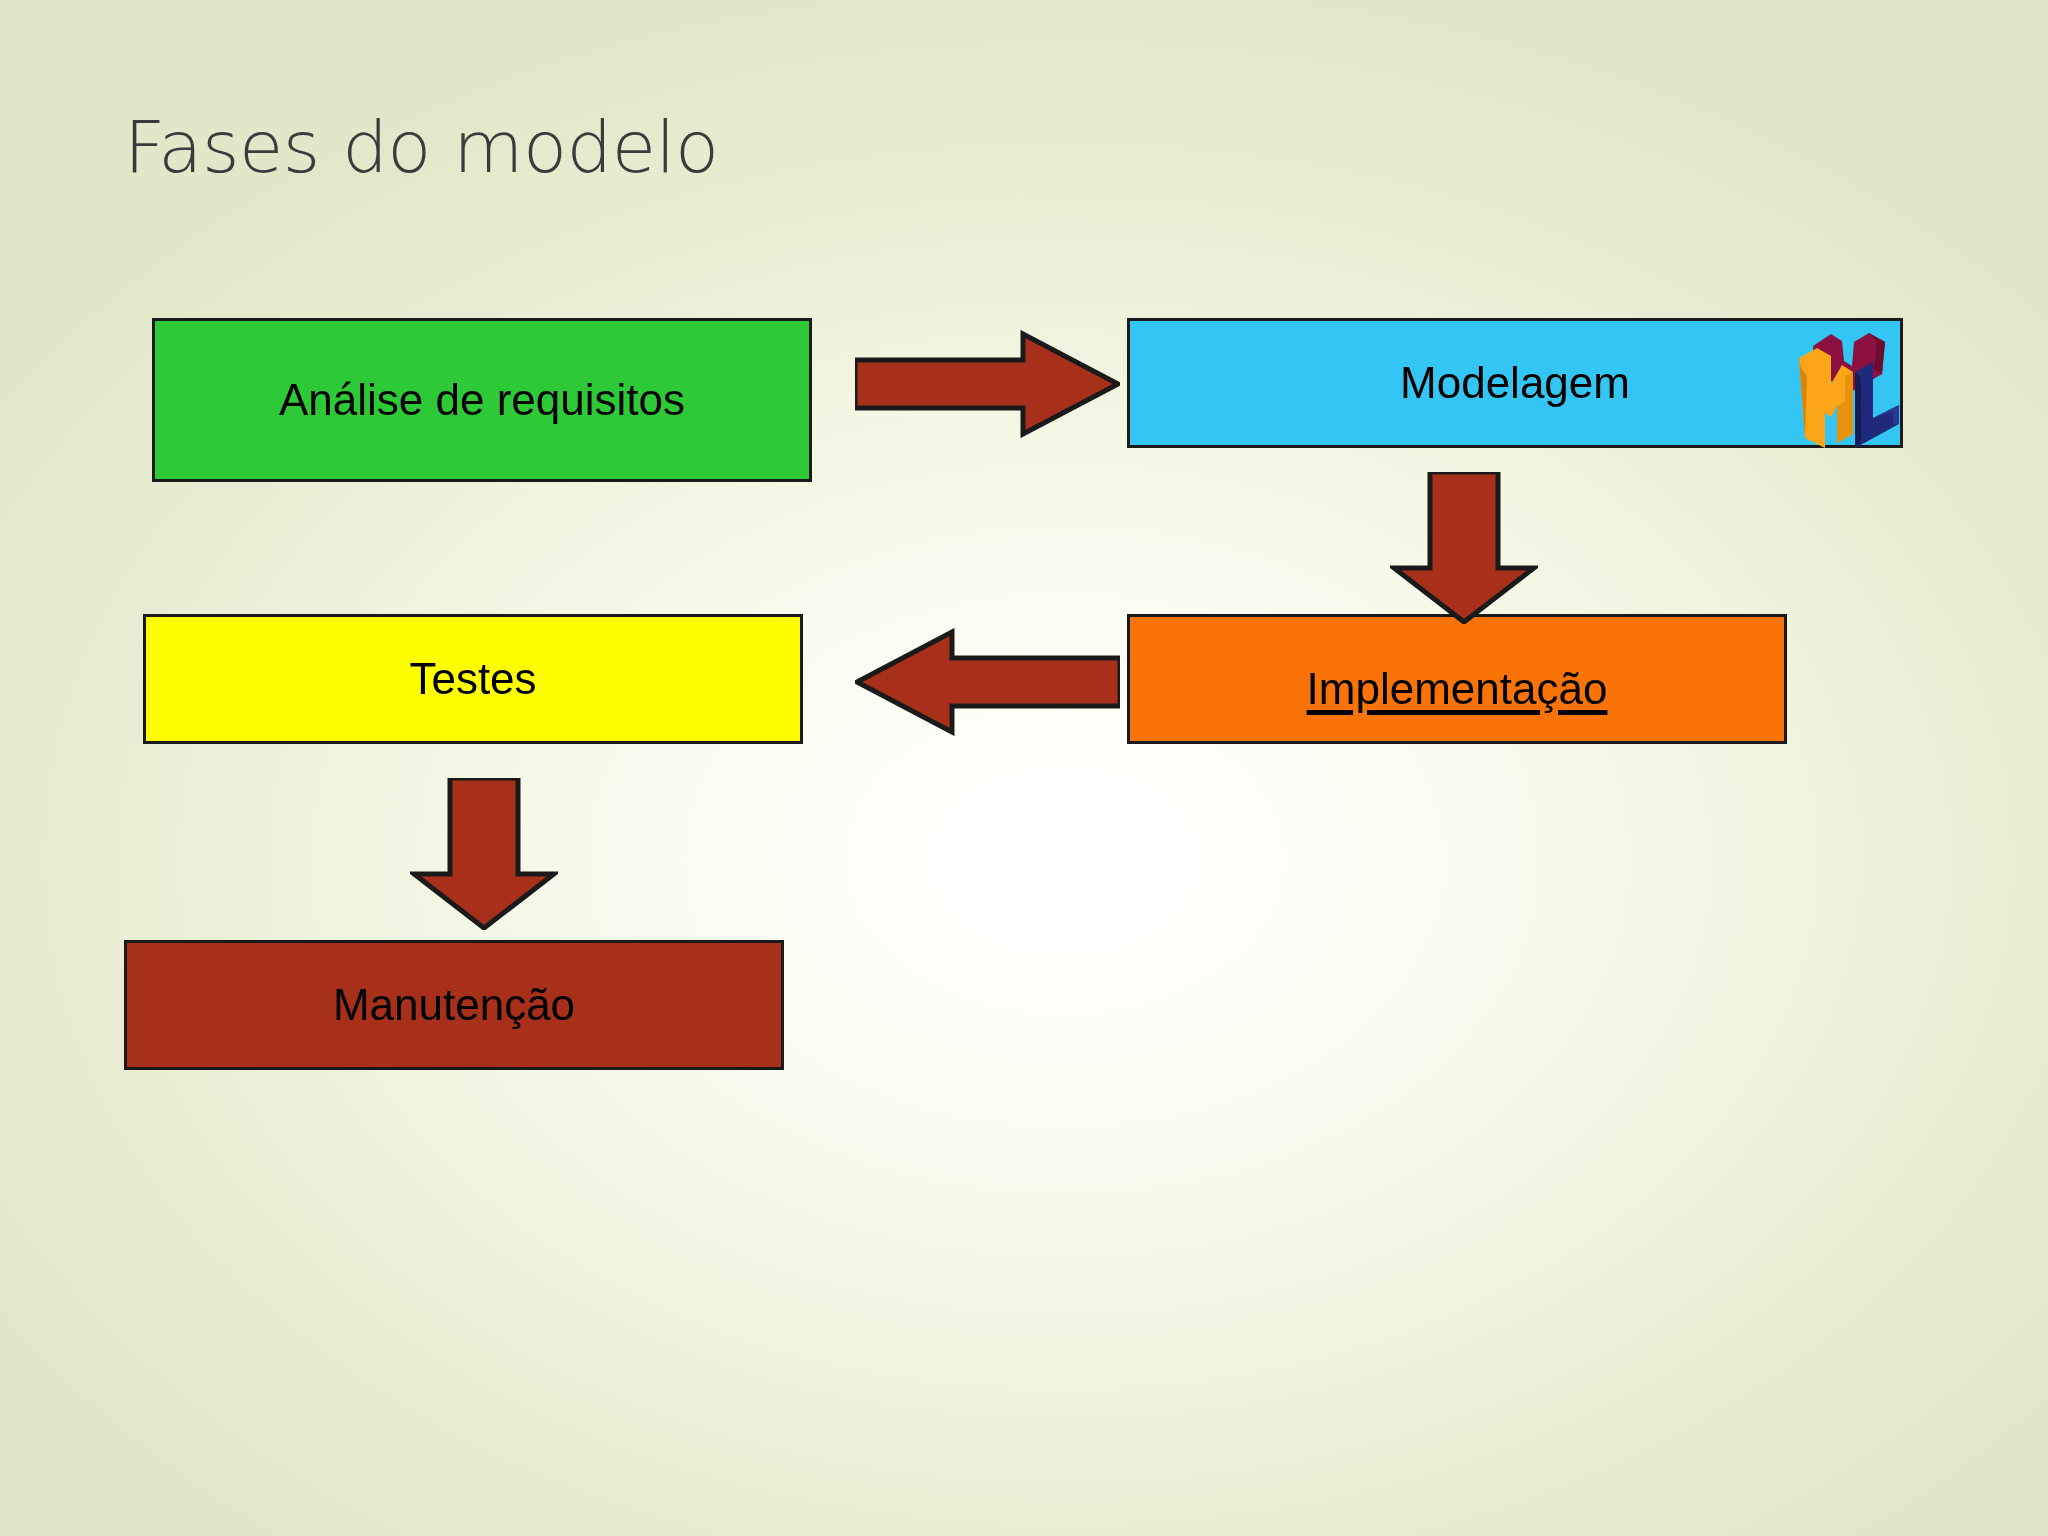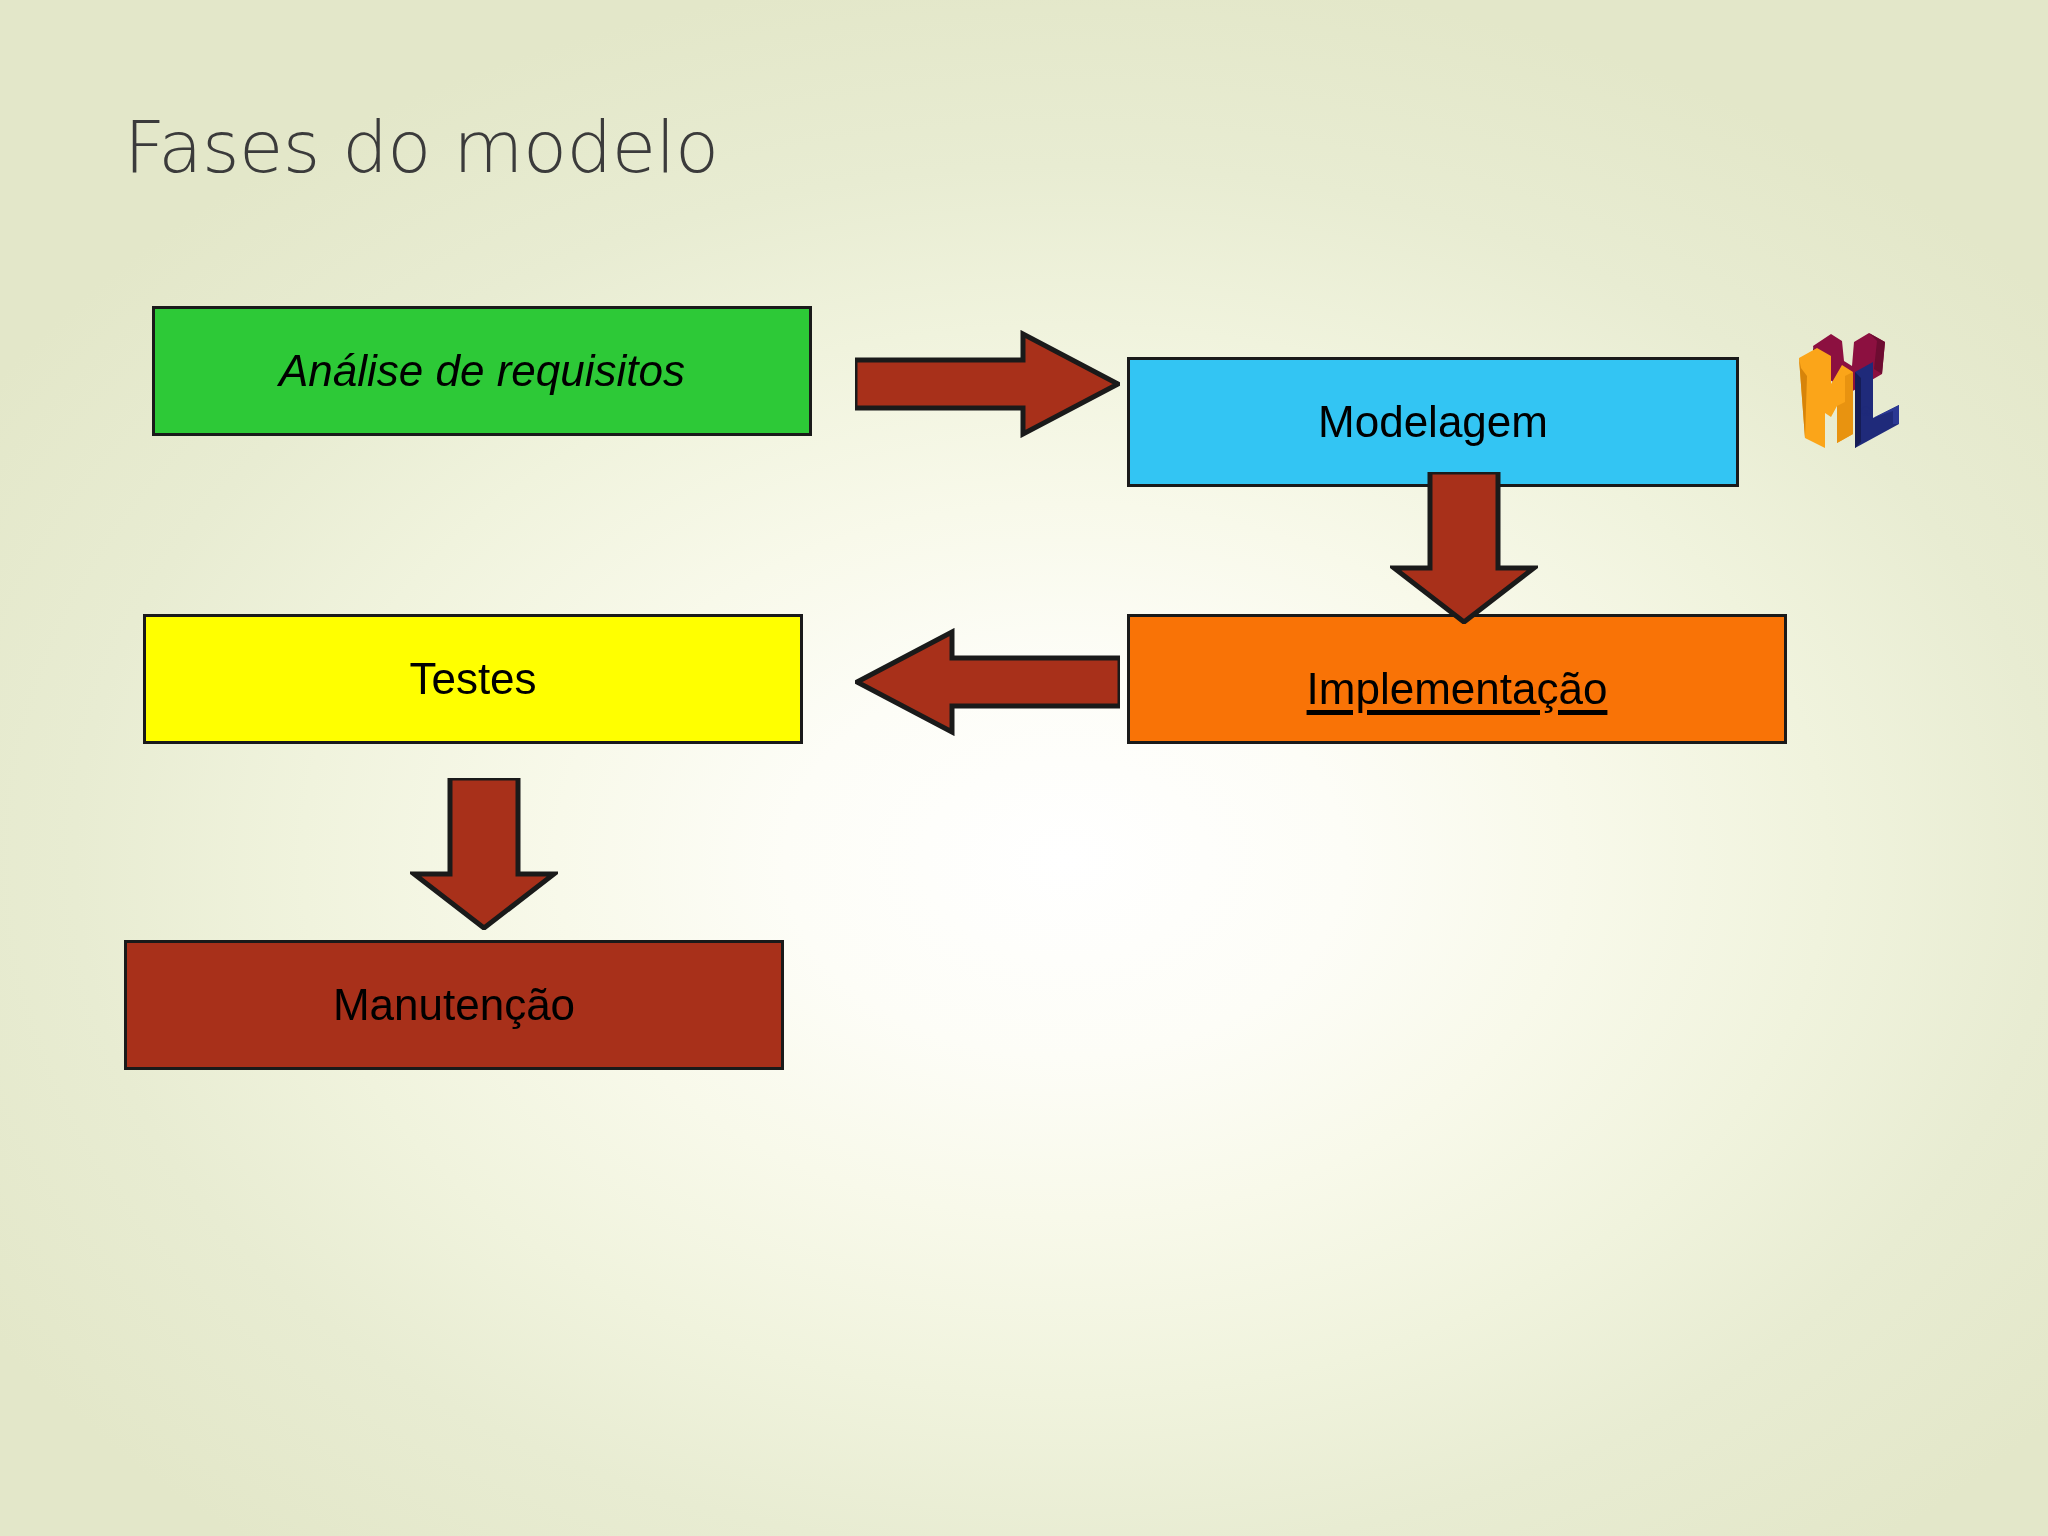--- a/index.html
+++ b/index.html
@@ -59,22 +59,22 @@
     display: inline-block;
   }
   .phase-box.emphasis .box-label {
     font-weight: normal;
     text-decoration: underline;
     text-underline-offset: 6px;
     text-decoration-thickness: 5px;
     margin-top: 19px;
   }
 
-  #box-analise       { left: 152px;  top: 306px;  width: 660px; height: 130px; background: #2dc937; font-style: italic; }
-  #box-modelagem     { left: 1127px; top: 318px;  width: 612px; height: 130px; background: #33c5f3; margin-top: 39px; }
+  #box-analise       { left: 152px;  top: 318px;  width: 660px; height: 164px; background: #2dc937; }
+  #box-modelagem     { left: 1127px; top: 318px;  width: 776px; height: 130px; background: #33c5f3; }
   #box-implementacao { left: 1127px; top: 614px;  width: 660px; height: 130px; background: #f97306; }
   #box-testes        { left: 143px;  top: 614px;  width: 660px; height: 130px; background: #ffff00; }
   #box-manutencao    { left: 124px;  top: 940px;  width: 660px; height: 130px; background: #a8301a; }
 
   
   .arrow {
     position: absolute;
   }
   .arrow svg { display: block; width: 100%; height: 100%; }
 

